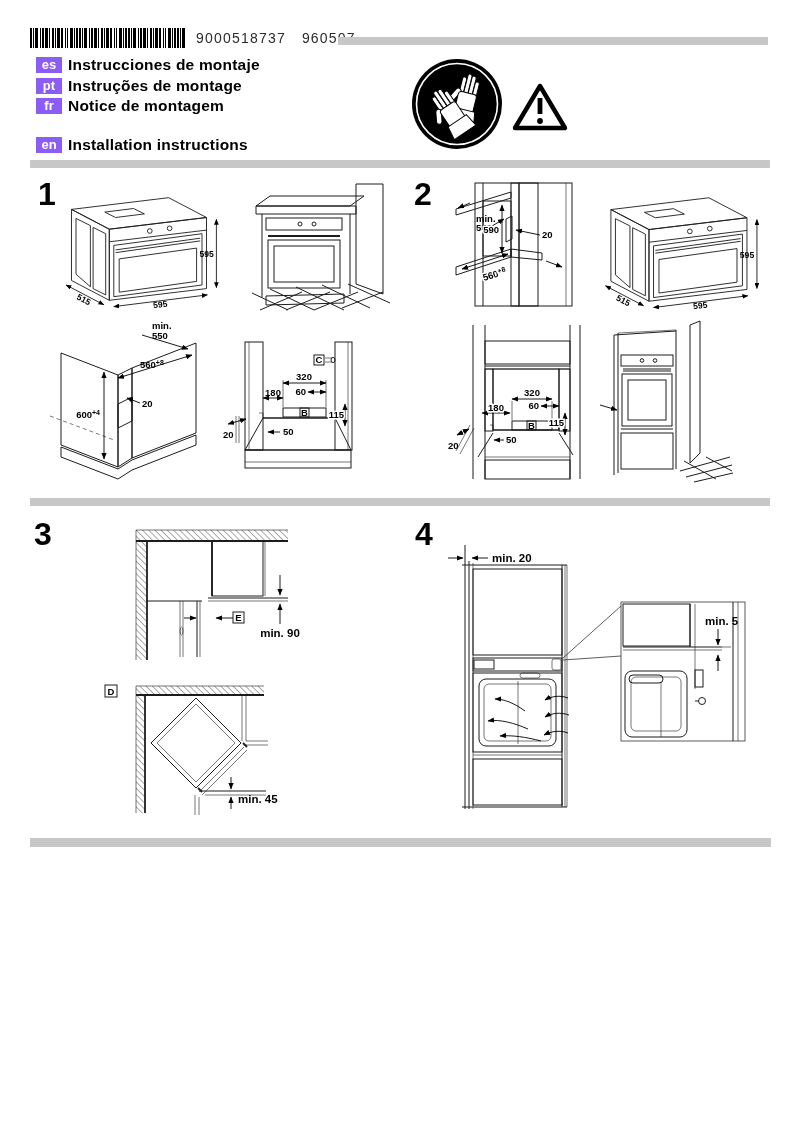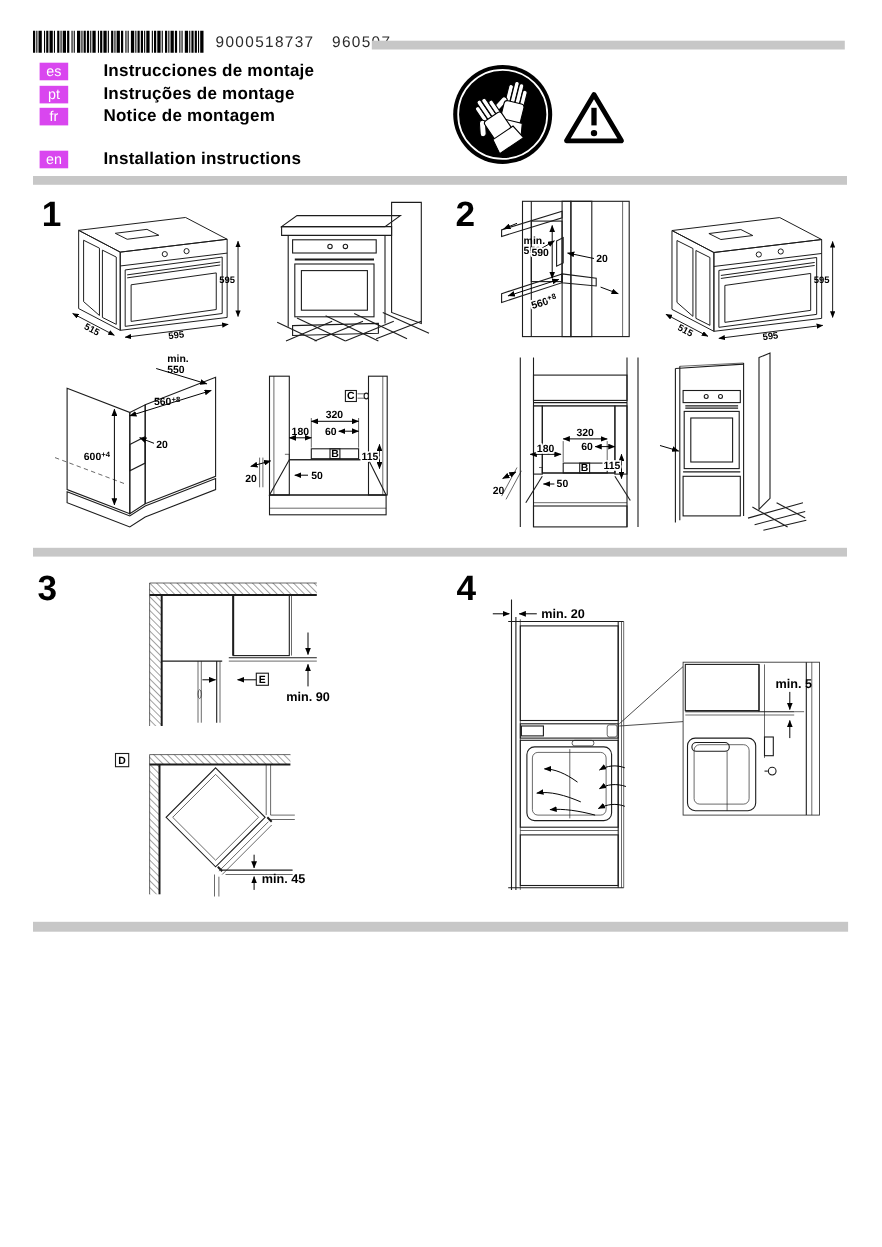--- a/index.html
+++ b/index.html
@@ -2,24 +2,24 @@
 <html><head>
 <meta charset="utf-8">
 <style>
   html,body { margin:0; padding:0; }
   body { width:802px; height:1134px; background:#fff; position:relative;
          font-family:"Liberation Sans",sans-serif; overflow:hidden; }
   .abs { position:absolute; }
   .bar { background:#c7c7c7; }
   .codes { display:flex; gap:16px; font-size:14px; letter-spacing:1.2px; color:#2b2b2b; }
   .langrow { display:flex; align-items:center; position:absolute; left:36px; }
-  .langbadge { width:26px; height:16px; background:#d946ef; color:#fff; font-weight:normal;
+  .langbadge { width:26px; height:16px; background:#8b5cf6; color:#fff; font-weight:bold;
                font-size:13px; text-align:center; line-height:16px; }
   .langtitle { position:absolute; left:32px; white-space:nowrap; font-weight:bold;
-               font-size:15.5px; color:#000; letter-spacing:.2px;margin-left:26px; }
+               font-size:15.5px; color:#000; letter-spacing:.2px; }
   .secnum { position:absolute; font-size:32px; font-weight:bold; color:#000; }
   svg { position:absolute; overflow:visible; }
   svg.hid { position:absolute; width:0; height:0; }
   .s1 line,.s1 polygon,.s1 rect,.s1 path,.s1 polyline,.s1 circle,.s1 ellipse,
   line.s,polygon.s,rect.s,path.s,polyline.s,circle.s,ellipse.s
        { stroke:#1c1c1c; stroke-width:1; fill:none; }
   .s0 { stroke:#1c1c1c !important; stroke-width:.6 !important; }
   .s2 { stroke-width:1.8 !important; }
   .dsh { stroke-dasharray:4 3; }
   .d2 { stroke:#000; stroke-width:.9; fill:none; marker-start:url(#ah); marker-end:url(#ah); }

